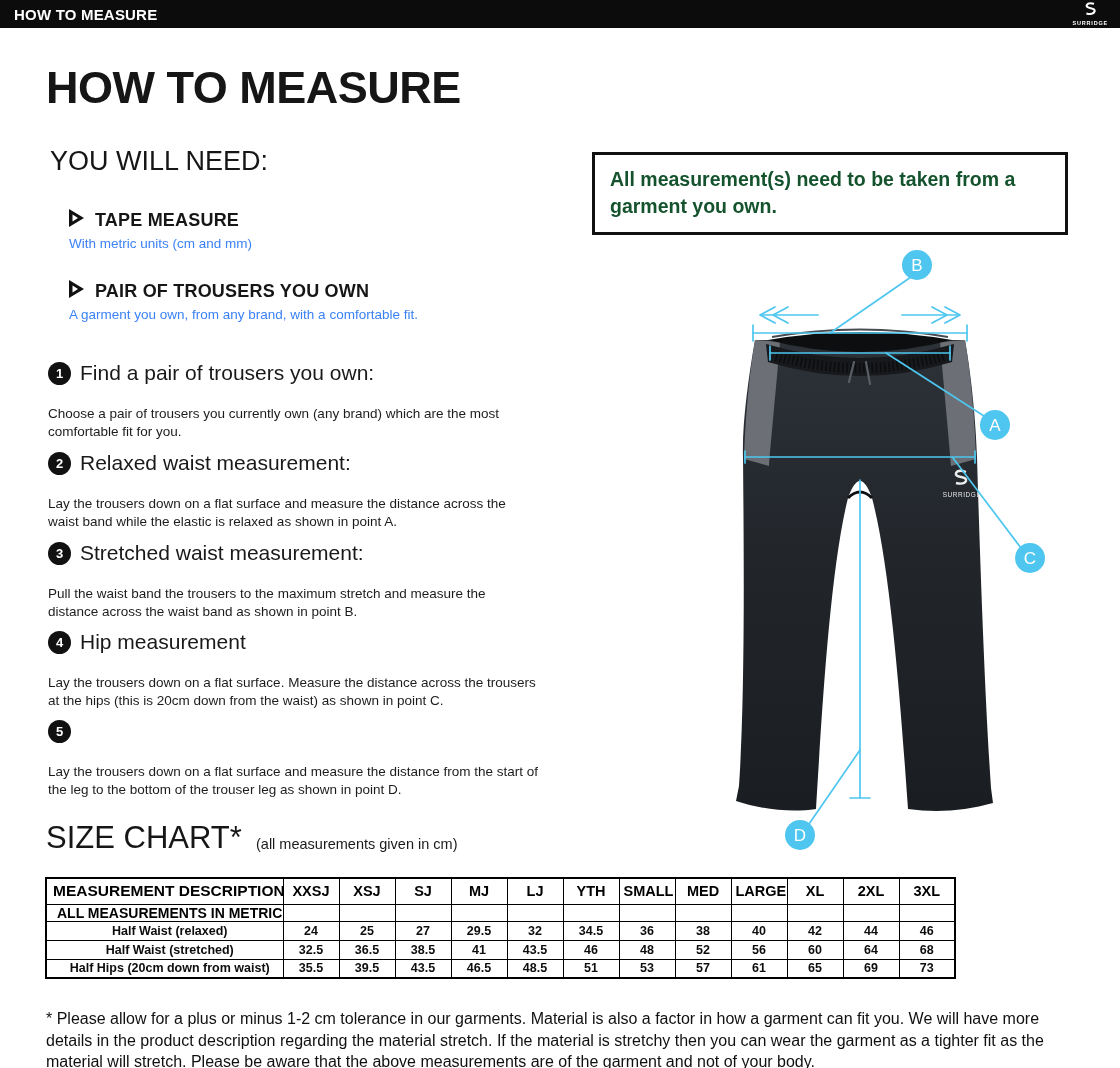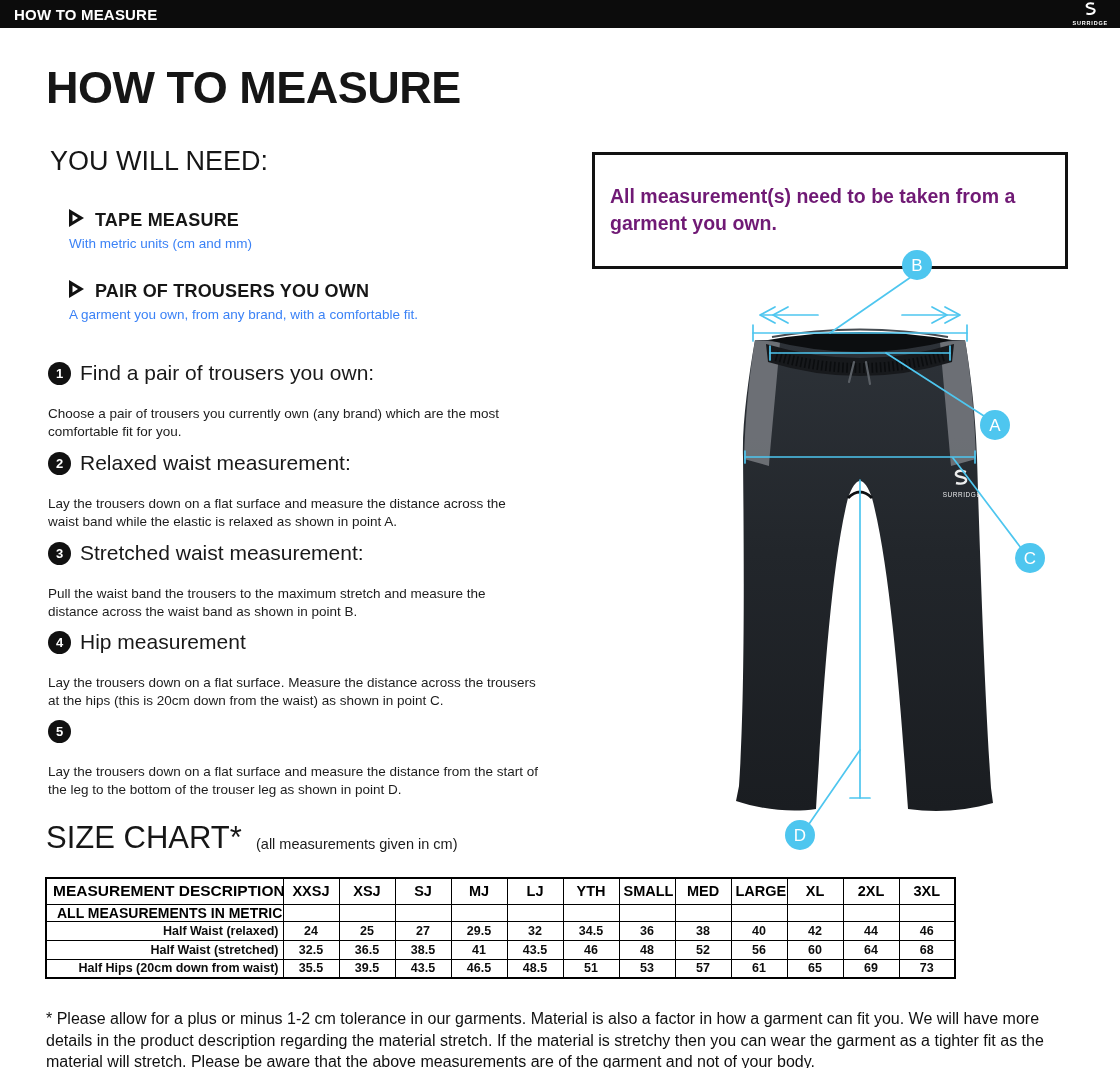--- a/index.html
+++ b/index.html
@@ -35,22 +35,22 @@
   .step-num {
     width:23px; height:23px; border-radius:50%; background:#111; color:#fff;
     font-size:13px; font-weight:700; display:flex; align-items:center; justify-content:center;
     flex:0 0 23px;
   }
   .step-title { font-size:21px; font-weight:400; color:#191919; }
   .step-desc { font-size:13.5px; line-height:1.33; color:#1c1c1c; margin-top:20px; width:490px; }
 
   .callout {
     position:absolute; left:592px; top:152px; width:476px; min-height:76px;
-    border:3px solid #111; background:#fff; padding:28px 15px;
-    font-size:19.5px; font-weight:700; line-height:1.4; color:#701a75;
+    border:3px solid #111; background:#fff; padding:11px 15px;
+    font-size:19.5px; font-weight:700; line-height:1.4; color:#14532d;
   }
 
   .figure { position:absolute; left:700px; top:240px; width:420px; height:640px; }
 
   .size-heading { position:absolute; left:46px; top:820px; font-size:31px; font-weight:500; color:#161616; }
   .size-sub { position:absolute; left:256px; top:836px; font-size:14.5px; color:#1b1b1b; }
 
   table.size-chart {
     position:absolute; left:45px; top:877px; width:910px;
     border-collapse:collapse; table-layout:fixed;
@@ -59,21 +59,21 @@
     border:1px solid #000; padding:0 4px; text-align:center; vertical-align:middle;
     overflow:hidden; white-space:nowrap;
   }
   table.size-chart { border:2px solid #000; }
   table.size-chart col.desc { width:237px; }
   table.size-chart col.val { width:56px; }
   tr.head-row th { height:26px; font-size:14.5px; font-weight:700; color:#000; }
   tr.head-row th:first-child { text-align:left; padding-left:6px; font-size:15.5px; }
   tr.note-row td { height:17px; font-size:14px; font-weight:700; text-align:left; padding-left:10px; color:#000; }
   tbody.vals tr td { height:19px; font-size:12.5px; font-weight:600; color:#0d0d0d; }
-  tbody.vals tr td:first-child { text-align:right; padding-left:14px; font-weight:600; }
+  tbody.vals tr td:first-child { text-align:center; padding-left:14px; font-weight:600; }
 
   .disclaimer {
     position:absolute; left:46px; top:1008px; width:1018px;
     font-size:16px; line-height:1.35; color:#101010;
   }
 
   
   .ann { stroke:#4EC6EF; stroke-width:1.7; fill:none; stroke-linecap:round; stroke-linejoin:round; }
   .mcirc { fill:#4EC6EF; }
   .mletter { fill:#ffffff; font-size:17px; font-family:"Liberation Sans",sans-serif; text-anchor:middle; font-weight:400; }

